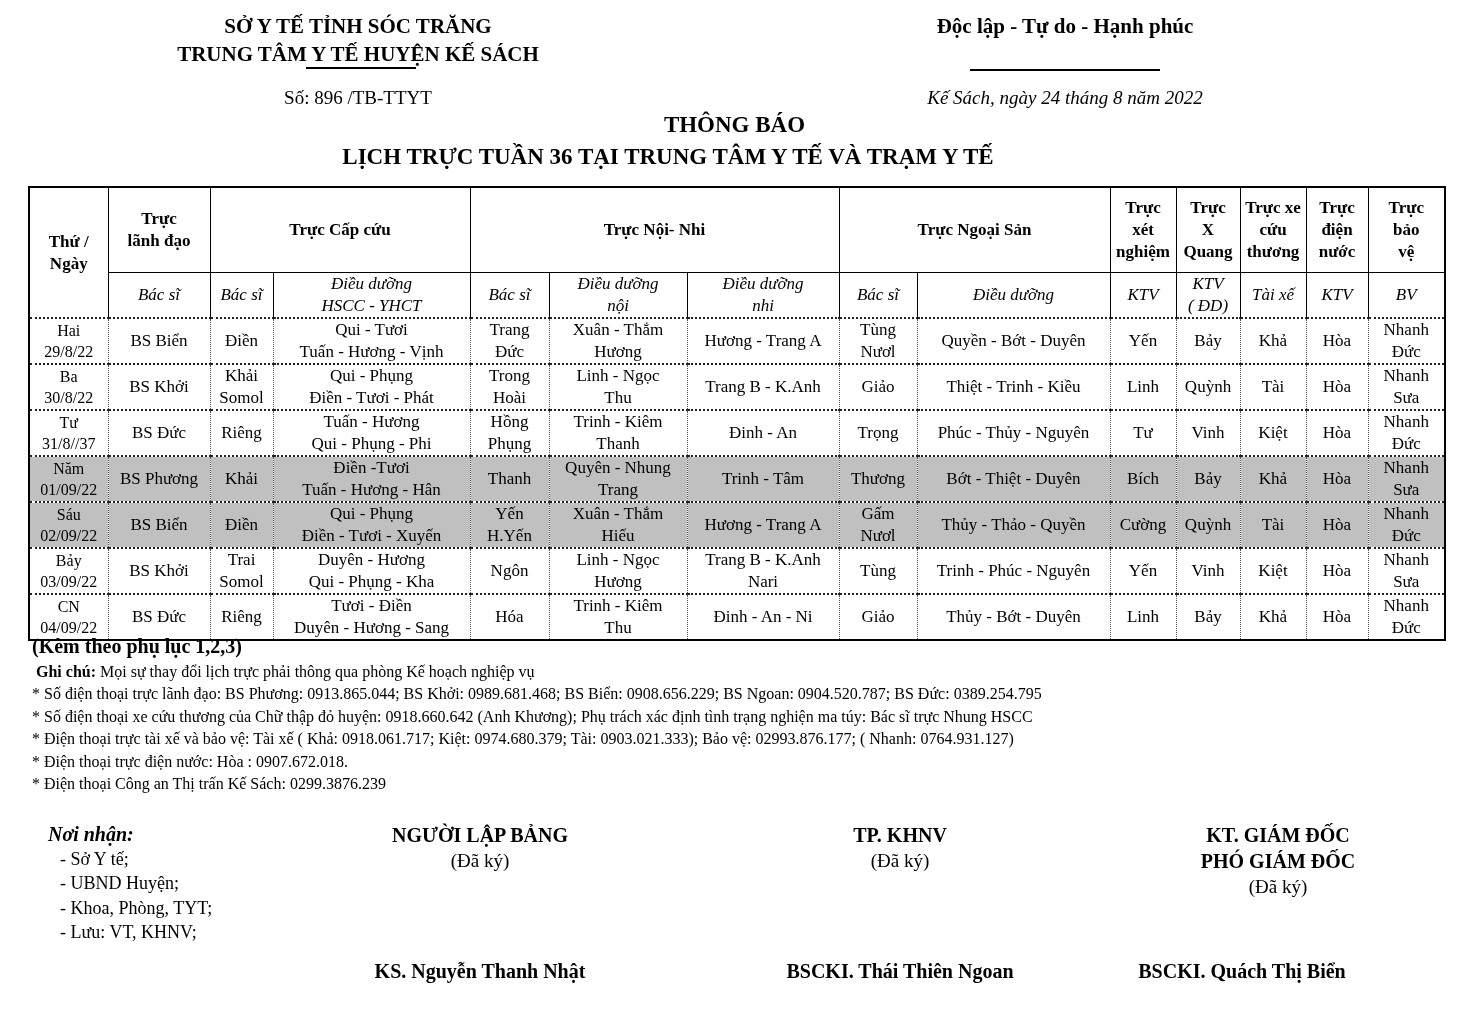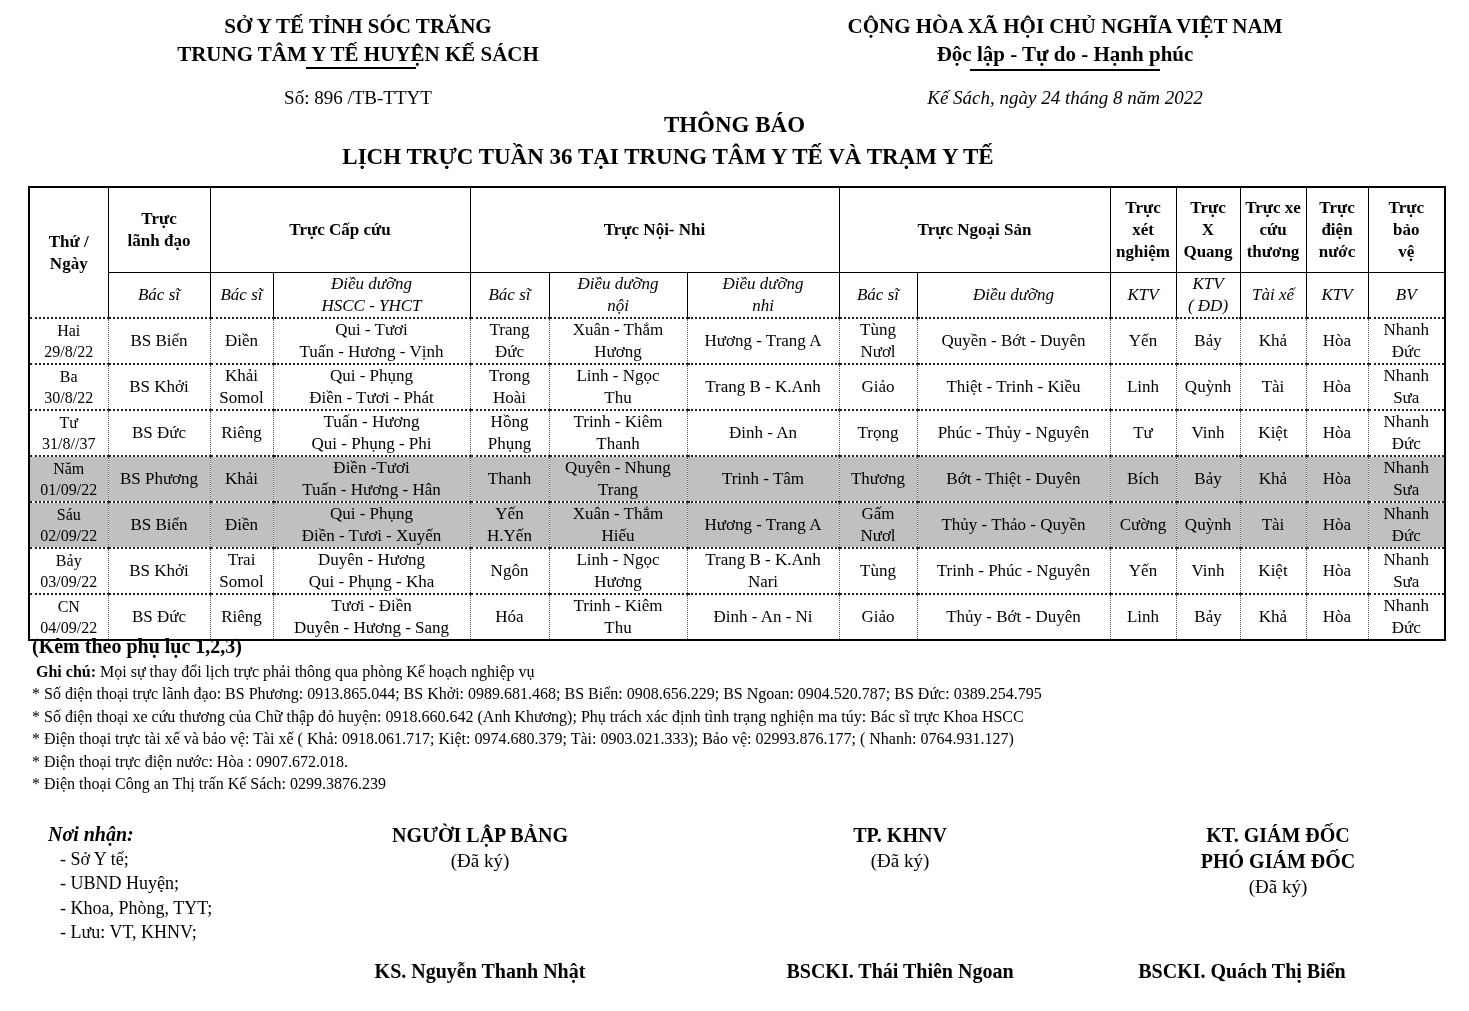--- a/index.html
+++ b/index.html
@@ -51,21 +51,20 @@
 </style>
 </head>
 <body>
 
 <div class="abs hdr-left">
   <div>SỞ Y TẾ TỈNH SÓC TRĂNG</div>
   <div>TRUNG TÂM Y TẾ HUYỆN KẾ SÁCH</div>
   <div class="underline-bar"></div>
 </div>
 <div class="abs hdr-right">
-  <div>CỘNG HÒA XÃ HỘI CHỦ NGHĨA VIỆT NAM</div>
   <div>Độc lập - Tự do - Hạnh phúc</div>
   <div class="underline-bar"></div>
 </div>
 <div class="abs docno">Số: 896 /TB-TTYT</div>
 <div class="abs place-date">Kế Sách, ngày 24 tháng 8 năm 2022</div>
 <div class="abs title1">THÔNG BÁO</div>
 <div class="abs title2">LỊCH TRỰC TUẦN 36 TẠI TRUNG TÂM Y TẾ VÀ TRẠM Y TẾ</div>
 
 <table class="tbl">
   <colgroup>
@@ -415,21 +414,21 @@
       </tr>
     </tbody>
 </table>
 
 <div class="abs annex">(Kèm theo phụ lục 1,2,3)</div>
 <div class="abs notes">
   <div class="note-line">
     &nbsp;<span class="lead">Ghi chú:</span><span> Mọi sự thay đổi lịch trực phải thông qua phòng Kế hoạch nghiệp vụ</span>
   </div>
   <div class="note-line">* Số điện thoại trực lãnh đạo: BS Phương: 0913.865.044; BS Khởi:  0989.681.468; BS Biển: 0908.656.229; BS Ngoan: 0904.520.787; BS Đức: 0389.254.795</div>
-  <div class="note-line">* Số điện thoại xe cứu thương của Chữ thập đỏ huyện: 0918.660.642 (Anh Khương); Phụ trách xác định tình trạng nghiện ma túy: Bác sĩ trực Khoa HSCC</div>
+  <div class="note-line">* Số điện thoại xe cứu thương của Chữ thập đỏ huyện: 0918.660.642 (Anh Khương); Phụ trách xác định tình trạng nghiện ma túy: Bác sĩ trực Nhung HSCC</div>
   <div class="note-line">* Điện thoại trực tài xế và bảo vệ: Tài  xế ( Khả: 0918.061.717;   Kiệt: 0974.680.379; Tài: 0903.021.333);  Bảo vệ: 02993.876.177; ( Nhanh: 0764.931.127)</div>
   <div class="note-line">* Điện thoại trực điện nước: Hòa : 0907.672.018.</div>
   <div class="note-line">* Điện thoại Công an Thị trấn Kế Sách: 0299.3876.239</div>
 </div>
 
 <div class="abs recipients">
   <div class="rtitle">Nơi nhận:</div>
   <div class="ritem">- Sở Y tế;</div>
   <div class="ritem">- UBND Huyện;</div>
   <div class="ritem">- Khoa, Phòng, TYT;</div>

